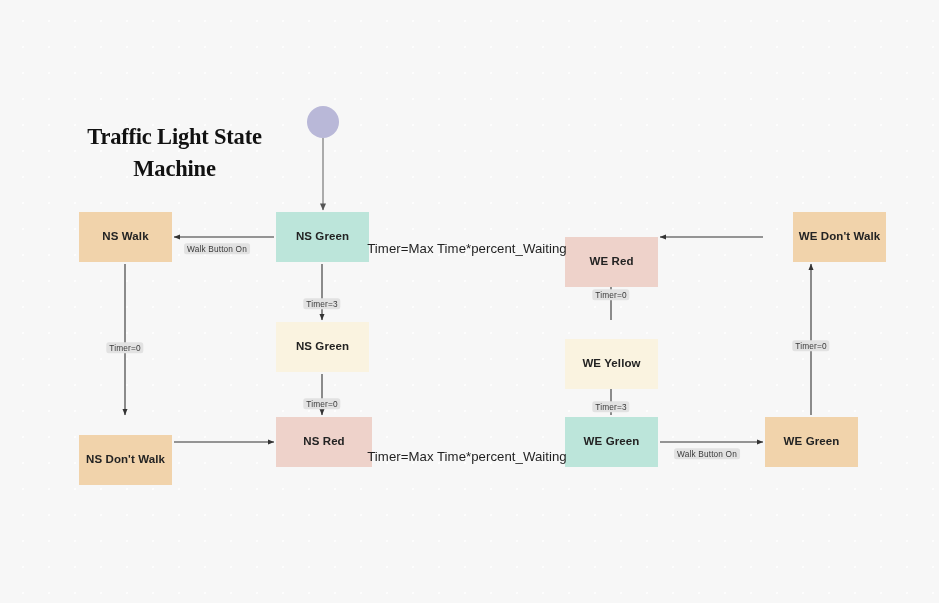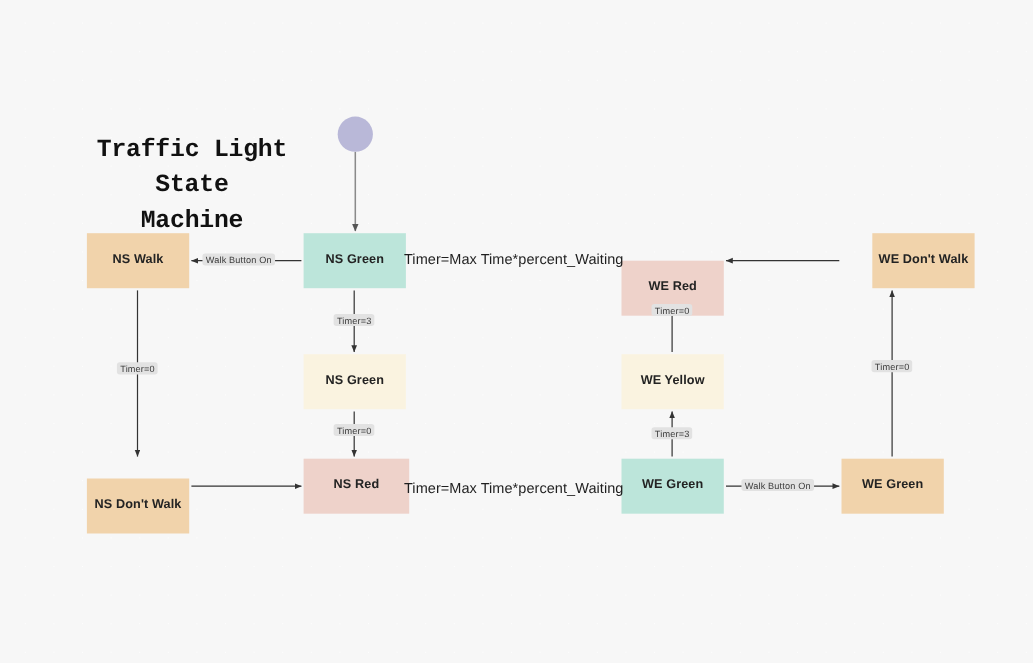--- a/index.html
+++ b/index.html
@@ -53,31 +53,32 @@
     position: absolute;
     transform: translate(-50%, -50%);
     background: #e2e2e2;
     color: #3a3a3a;
     font-size: 8.3px;
     padding: 1.5px 3px;
     border-radius: 2.5px;
     white-space: nowrap;
     letter-spacing: 0.15px;
     line-height: 1;
+    margin-top: 13px;
   }
   .edge-label.plain {
     background: transparent;
     color: #1f1f1f;
     font-size: 13.2px;
     padding: 0;
     letter-spacing: 0.05px;
   }
   .diagram-title {
     position: absolute;
-    font-family: Liberation Mono, monospace;
+    font-family: Liberation Serif, serif;
     font-weight: bold;
     font-size: 22.5px;
     color: #111111;
     line-height: 1.42;
     text-align: center;
     letter-spacing: -0.2px;
     white-space: pre-line;
   }
 </style>
 </head>
@@ -119,21 +120,21 @@
       </div>
       <div class="node" style="left: 565px; top: 212px; width: 93px; height: 50px; background: rgb(238, 210, 202); margin-top: 25px;">
         <span>WE Red</span>
       </div>
       <div class="node" style="left: 765px; top: 212px; width: 93px; height: 50px; background: rgb(241, 211, 171); margin-left: 28px;">
         <span>WE Don't Walk</span>
       </div>
       <div class="node" style="left: 276px; top: 322px; width: 93px; height: 50px; background: rgb(250, 243, 224);">
         <span>NS Green</span>
       </div>
-      <div class="node" style="left: 565px; top: 322px; width: 93px; height: 50px; background: rgb(250, 243, 224);">
+      <div class="node" style="left: 565px; top: 339px; width: 93px; height: 50px; background: rgb(250, 243, 224);">
         <span>WE Yellow</span>
       </div>
       <div class="node" style="left: 79px; top: 435px; width: 93px; height: 50px; background: rgb(241, 211, 171);">
         <span>NS Don't Walk</span>
       </div>
       <div class="node" style="left: 276px; top: 417px; width: 96px; height: 50px; background: rgb(238, 210, 202);">
         <span>NS Red</span>
       </div>
       <div class="node" style="left: 565px; top: 417px; width: 93px; height: 50px; background: rgb(188, 229, 218);">
         <span>WE Green</span>

